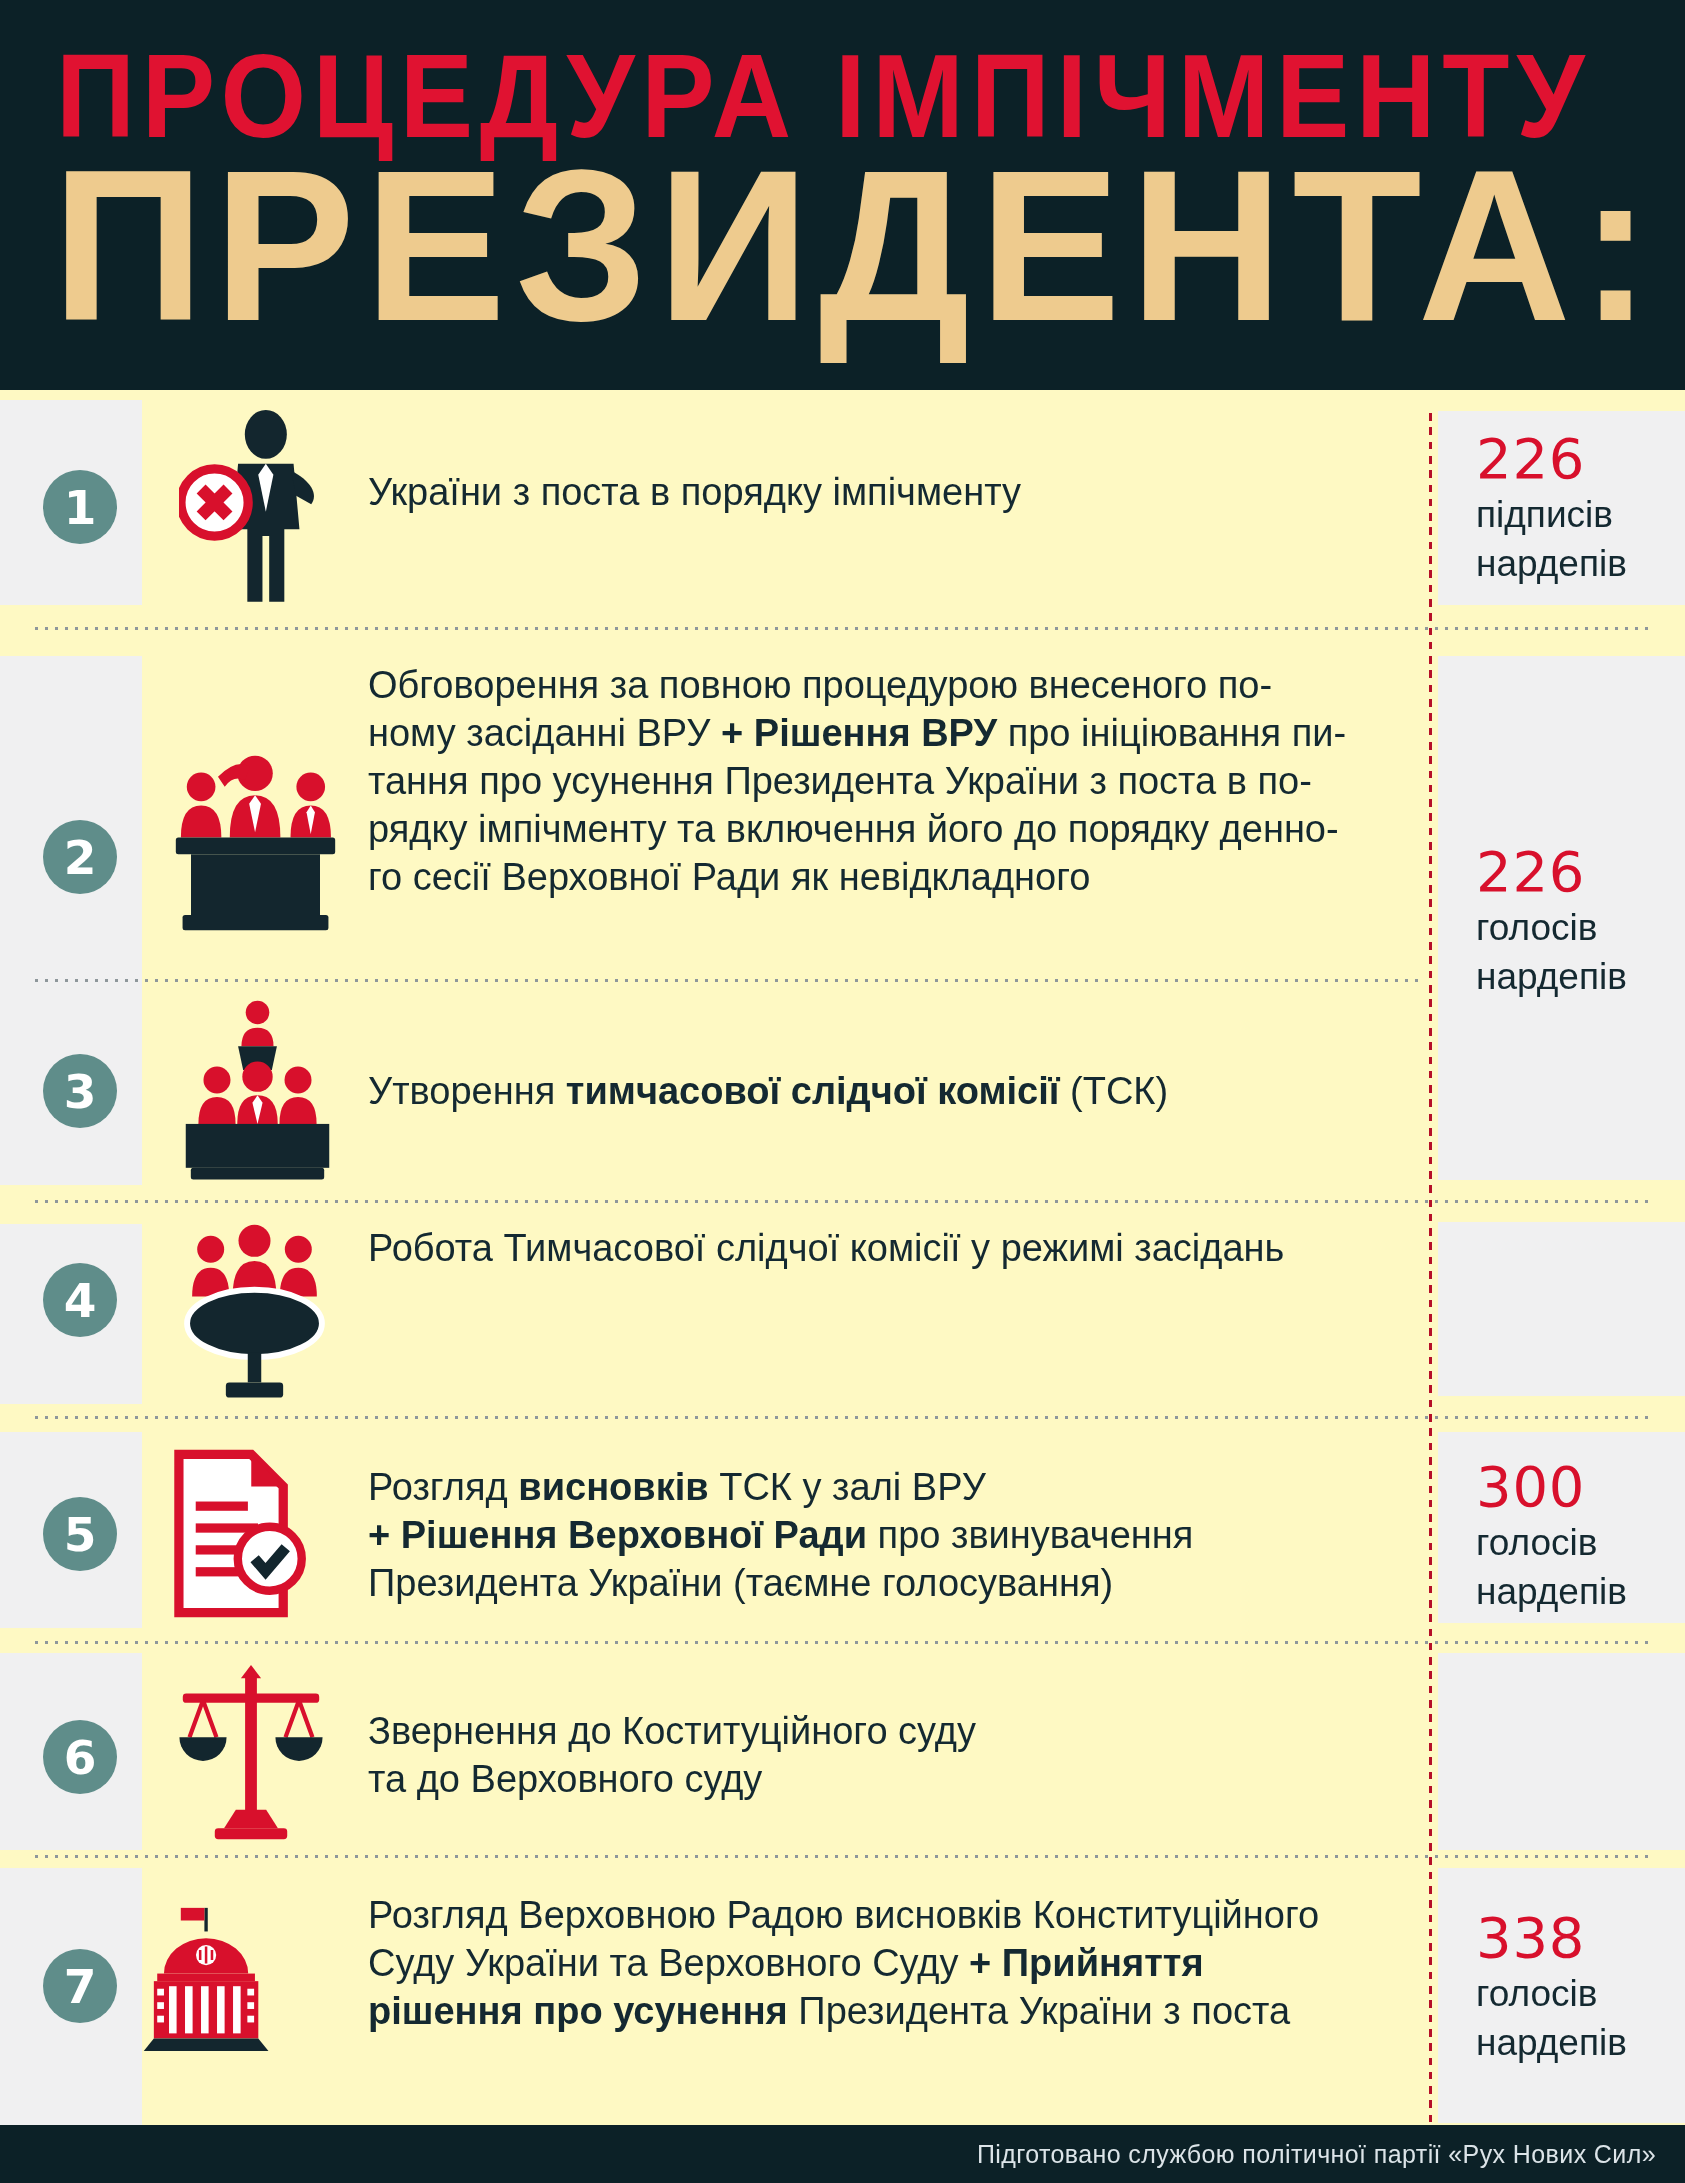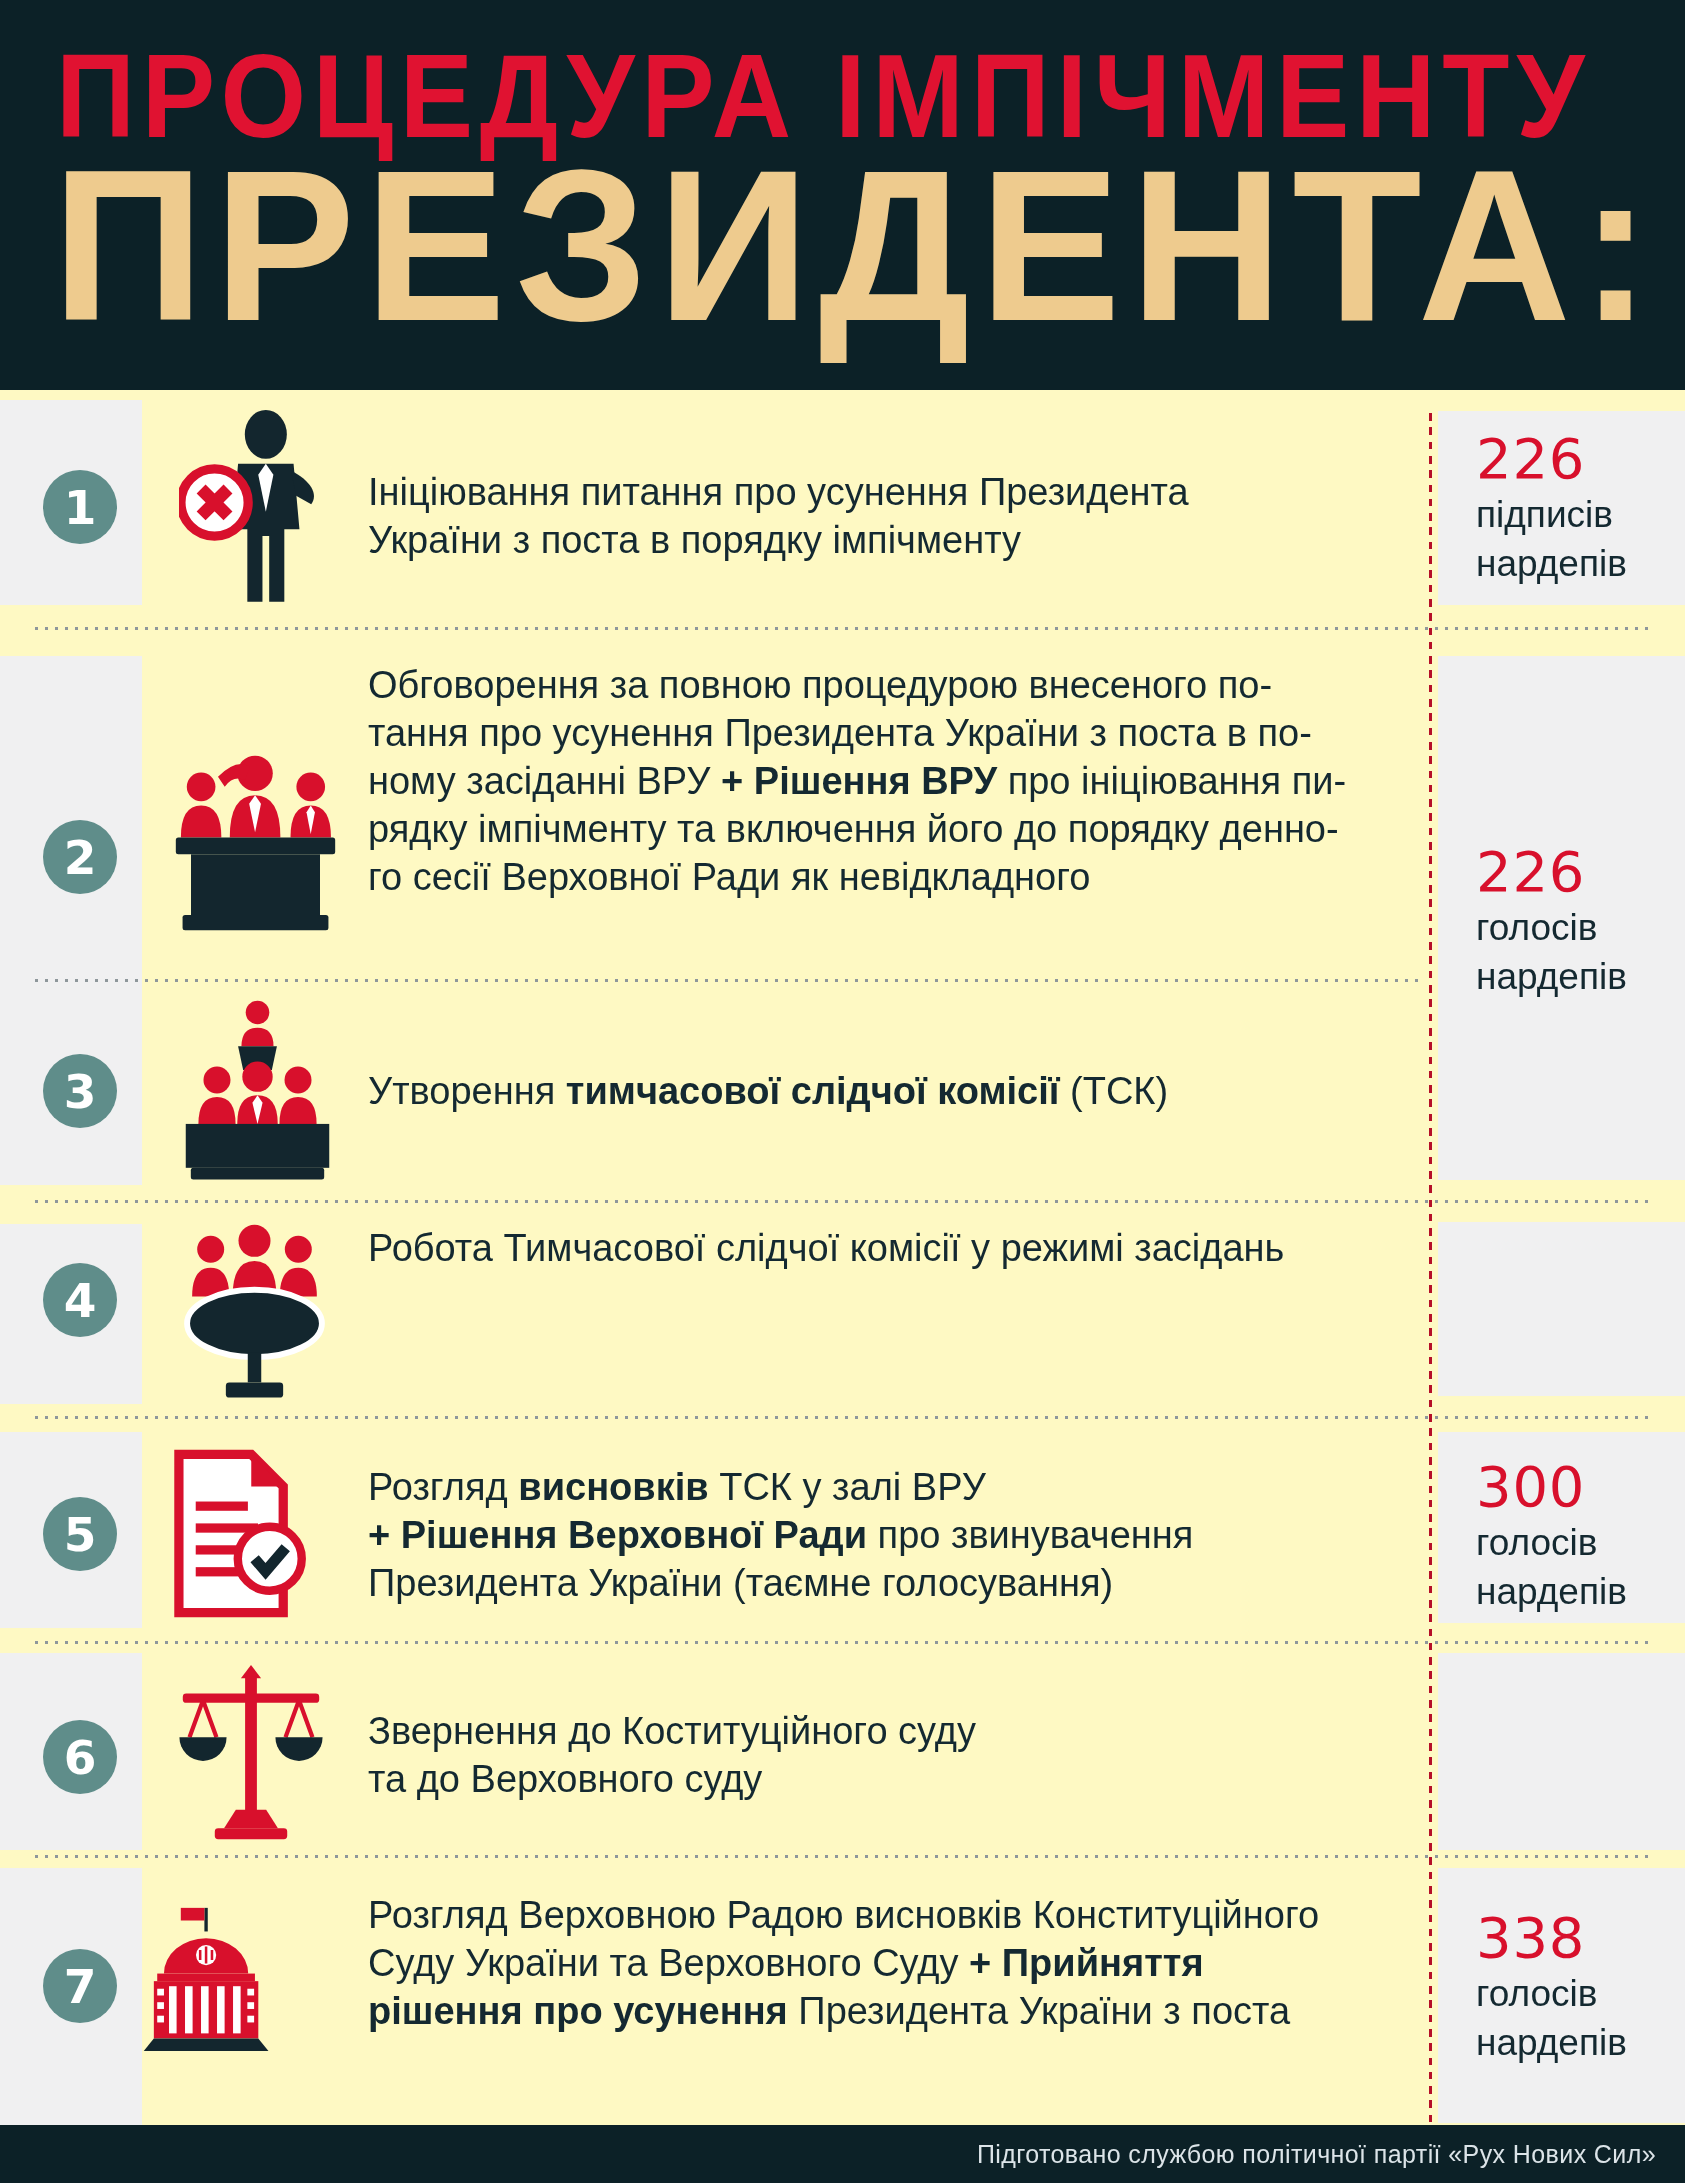--- a/index.html
+++ b/index.html
@@ -73,27 +73,26 @@
 
   <div class="numc" style="top:470px">1</div>
   <div class="numc" style="top:820px">2</div>
   <div class="numc" style="top:1054px">3</div>
   <div class="numc" style="top:1263px">4</div>
   <div class="numc" style="top:1497px">5</div>
   <div class="numc" style="top:1720px">6</div>
   <div class="numc" style="top:1949px">7</div>
 
   <div class="steptext" style="top:468px">
-      <div class="tline"><span>Ініціювання питання про усунення Президента</span></div>
       <div class="tline"><span>України з поста в порядку імпічменту</span></div>
     </div>
   <div class="steptext" style="top:661px">
       <div class="tline"><span>Обговорення за повною процедурою внесеного по-</span></div>
+      <div class="tline"><span>ному засіданні ВРУ </span><span class="bold">+ Рішення ВРУ</span><span> про ініціювання пи-</span></div>
       <div class="tline"><span>тання про усунення Президента України з поста в по-</span></div>
-      <div class="tline"><span>ному засіданні ВРУ </span><span class="bold">+ Рішення ВРУ</span><span> про ініціювання пи-</span></div>
       <div class="tline"><span>рядку імпічменту та включення його до порядку денно-</span></div>
       <div class="tline"><span>го сесії Верховної Ради як невідкладного</span></div>
     </div>
   <div class="steptext" style="top:1067px">
       <div class="tline"><span>Утворення </span><span class="bold">тимчасової слідчої комісії</span><span> (ТСК)</span></div>
     </div>
   <div class="steptext" style="top:1224px">
       <div class="tline"><span>Робота Тимчасової слідчої комісії у режимі засідань</span></div>
     </div>
   <div class="steptext" style="top:1463px">

